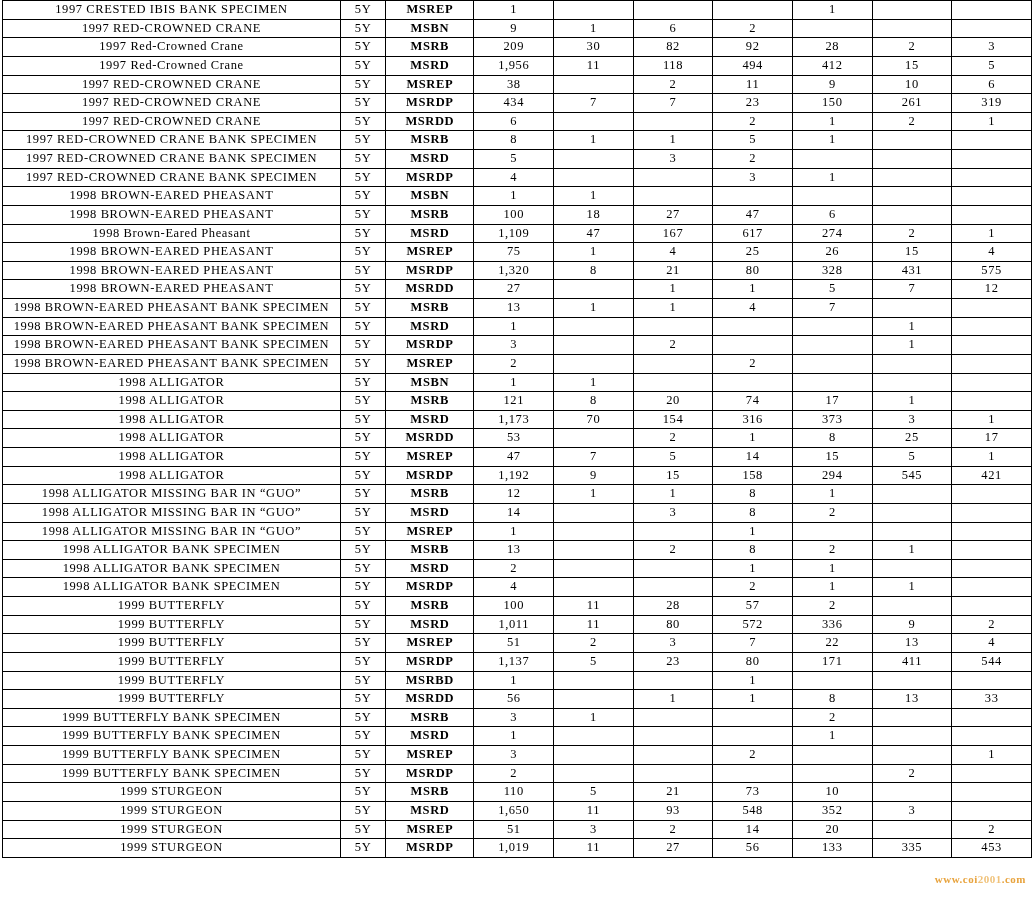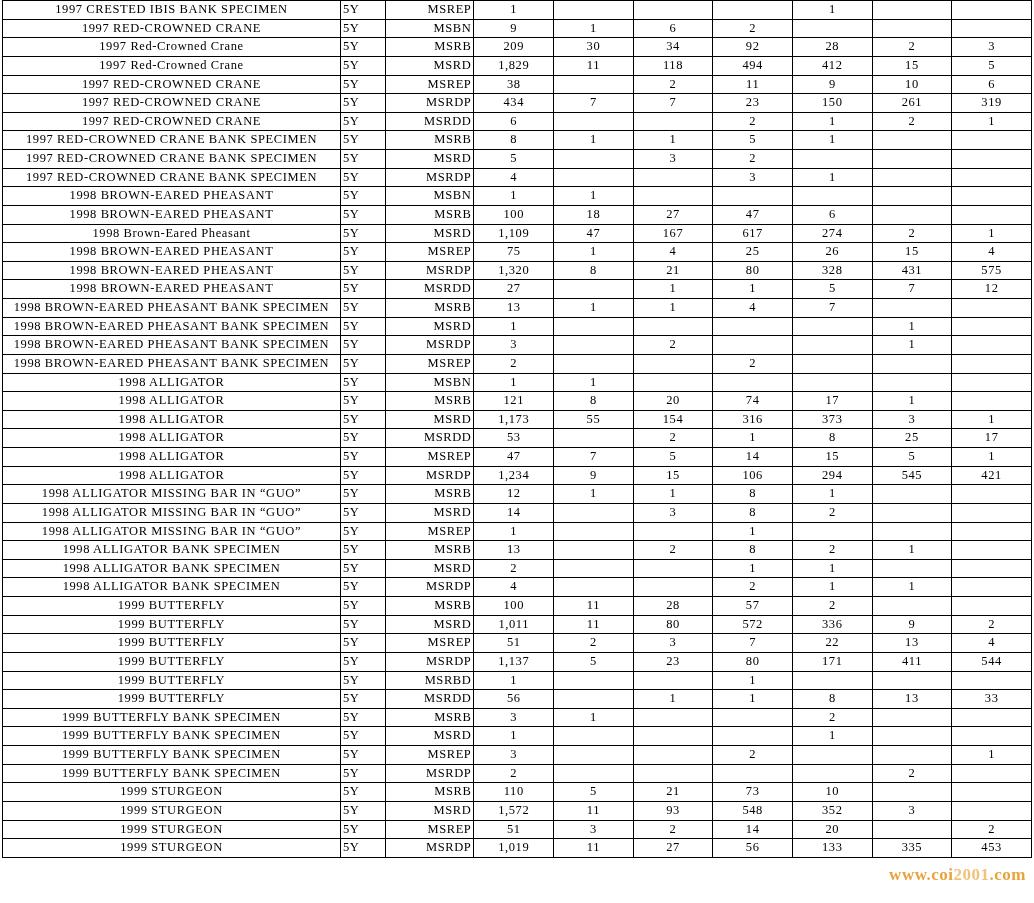--- a/index.html
+++ b/index.html
@@ -29,39 +29,41 @@
     height: 17px;
     box-sizing: border-box;
     font-family: "Liberation Serif", serif;
     letter-spacing: 0.6px;
   }
   td.c-name {
     text-align: center;
     width: 314px;
   }
   td.c-grade {
+    text-align: center;
     width: 42px;
   }
   td.c-code {
-    text-align: right;
+    text-align: center;
     width: 82px;
+    font-weight: bold;
   }
   td.c-num {
     text-align: center;
     width: 74px;
   }
   td.tall {
     height: 36px;
   }
   .watermark {
     position: absolute;
     right: 8px;
     bottom: 18px;
     font-family: "Liberation Serif", serif;
-    font-size: 17px;
+    font-size: 11px;
     font-weight: bold;
     color: #e8a33d;
     letter-spacing: 0.5px;
     pointer-events: none;
     white-space: nowrap;
   }
   .watermark .dim {
     color: #f0c27a;
   }
 </style>
@@ -93,31 +95,31 @@
         <td class="c-num"></td>
         <td class="c-num"></td>
         <td class="c-num"></td>
       </tr>
       <tr>
         <td class="c-name">1997 Red-Crowned Crane</td>
         <td class="c-grade">5Y</td>
         <td class="c-code">MSRB</td>
         <td class="c-num">209</td>
         <td class="c-num">30</td>
-        <td class="c-num">34</td>
+        <td class="c-num">82</td>
         <td class="c-num">92</td>
         <td class="c-num">28</td>
         <td class="c-num">2</td>
         <td class="c-num">3</td>
       </tr>
       <tr>
         <td class="c-name">1997 Red-Crowned Crane</td>
         <td class="c-grade">5Y</td>
         <td class="c-code">MSRD</td>
-        <td class="c-num">1,829</td>
+        <td class="c-num">1,956</td>
         <td class="c-num">11</td>
         <td class="c-num">118</td>
         <td class="c-num">494</td>
         <td class="c-num">412</td>
         <td class="c-num">15</td>
         <td class="c-num">5</td>
       </tr>
       <tr>
         <td class="c-name">1997 RED-CROWNED CRANE</td>
         <td class="c-grade">5Y</td>
@@ -332,21 +334,21 @@
         <td class="c-num">74</td>
         <td class="c-num">17</td>
         <td class="c-num">1</td>
         <td class="c-num"></td>
       </tr>
       <tr>
         <td class="c-name">1998 ALLIGATOR</td>
         <td class="c-grade">5Y</td>
         <td class="c-code">MSRD</td>
         <td class="c-num">1,173</td>
-        <td class="c-num">55</td>
+        <td class="c-num">70</td>
         <td class="c-num">154</td>
         <td class="c-num">316</td>
         <td class="c-num">373</td>
         <td class="c-num">3</td>
         <td class="c-num">1</td>
       </tr>
       <tr>
         <td class="c-name">1998 ALLIGATOR</td>
         <td class="c-grade">5Y</td>
         <td class="c-code">MSRDD</td>
@@ -367,24 +369,24 @@
         <td class="c-num">5</td>
         <td class="c-num">14</td>
         <td class="c-num">15</td>
         <td class="c-num">5</td>
         <td class="c-num">1</td>
       </tr>
       <tr>
         <td class="c-name">1998 ALLIGATOR</td>
         <td class="c-grade">5Y</td>
         <td class="c-code">MSRDP</td>
-        <td class="c-num">1,234</td>
+        <td class="c-num">1,192</td>
         <td class="c-num">9</td>
         <td class="c-num">15</td>
-        <td class="c-num">106</td>
+        <td class="c-num">158</td>
         <td class="c-num">294</td>
         <td class="c-num">545</td>
         <td class="c-num">421</td>
       </tr>
       <tr>
         <td class="c-name">1998 ALLIGATOR MISSING BAR IN “GUO”</td>
         <td class="c-grade">5Y</td>
         <td class="c-code">MSRB</td>
         <td class="c-num">12</td>
         <td class="c-num">1</td>
@@ -583,21 +585,21 @@
         <td class="c-num">21</td>
         <td class="c-num">73</td>
         <td class="c-num">10</td>
         <td class="c-num"></td>
         <td class="c-num"></td>
       </tr>
       <tr>
         <td class="c-name">1999 STURGEON</td>
         <td class="c-grade">5Y</td>
         <td class="c-code">MSRD</td>
-        <td class="c-num">1,572</td>
+        <td class="c-num">1,650</td>
         <td class="c-num">11</td>
         <td class="c-num">93</td>
         <td class="c-num">548</td>
         <td class="c-num">352</td>
         <td class="c-num">3</td>
         <td class="c-num"></td>
       </tr>
       <tr>
         <td class="c-name">1999 STURGEON</td>
         <td class="c-grade">5Y</td>

